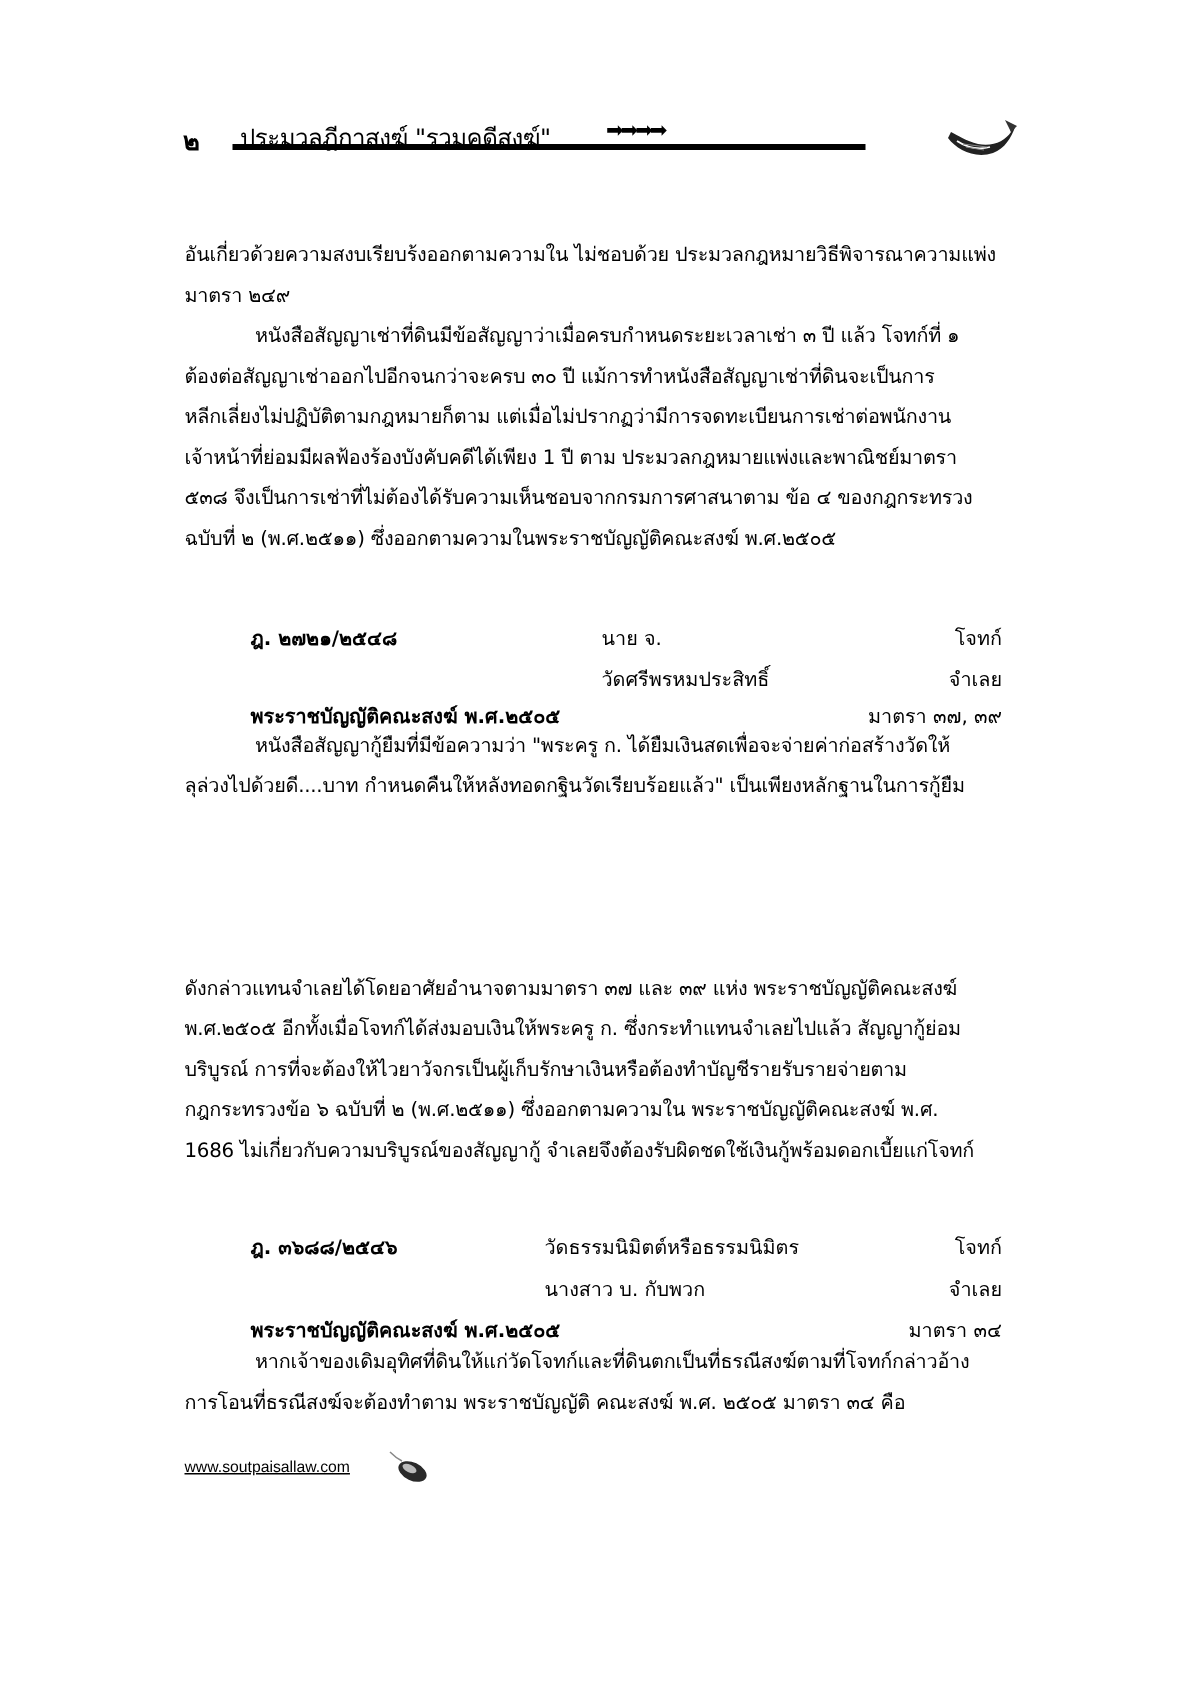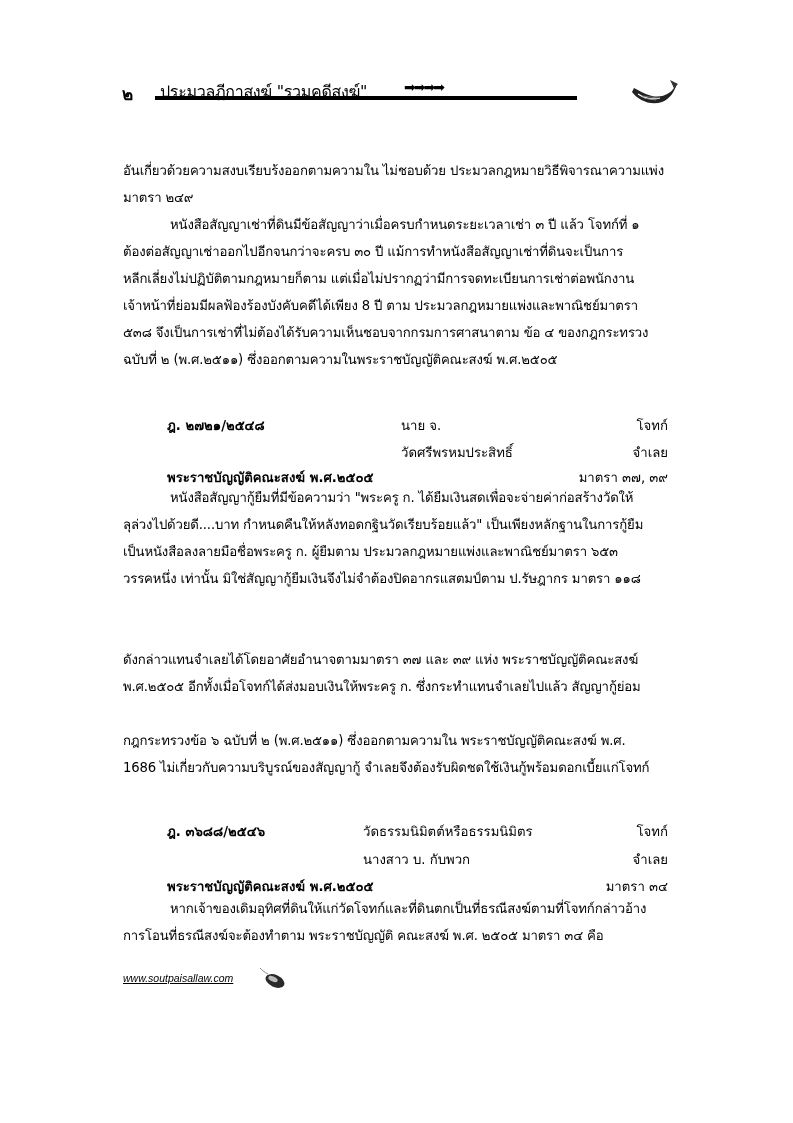--- a/index.html
+++ b/index.html
@@ -18,21 +18,21 @@
   .line { position:absolute; left:123px; width:545px; font-size:13.2px; line-height:16px;
           white-space:nowrap; letter-spacing:-0.15px; }
   .indent { left:170px; width:498px; }
 
   .case-row { position:absolute; left:123px; width:545px; height:16px; font-size:13.2px; }
   .case-no { position:absolute; left:0; top:0; font-weight:bold;margin-left:44px; }
   .party { position:absolute; top:0; }
   .role { position:absolute; right:0; top:0; }
   .sec { position:absolute; right:0; top:0; font-weight:normal; }
 
-  .footer-link { position:absolute; left:123px; top:972px; font-size:10.5px; font-style:italic;
+  .footer-link { position:absolute; left:123px; top:972px; font-size:10.5px; 
                  text-decoration:underline; color:#000; font-family:"Liberation Sans", sans-serif;text-align:center; }
   .mouse-icon { position:absolute; left:258px; top:966px; width:30px; height:24px; }
 </style>
 </head>
 <body>
 
 <div class="page">
 
   <div class="hdr-num">๒</div>
   <div class="hdr-title">ประมวลฎีกาสงฆ์ "รวมคดีสงฆ์"</div>
@@ -44,43 +44,42 @@
     <path d="M12 18 L28 20 M14 20 L26 22" stroke="#888" stroke-width="0.8"></path>
     <path d="M40 2 L48 6 L44 10 Z" fill="#333"></path>
   </svg>
 
   <div class="line" style="top:163px">อันเกี่ยวด้วยความสงบเรียบร้งออกตามความใน ไม่ชอบด้วย ประมวลกฎหมายวิธีพิจารณาความแพ่ง</div>
   <div class="line" style="top:190px">มาตรา ๒๔๙</div>
 
   <div class="line indent" style="top:217px">หนังสือสัญญาเช่าที่ดินมีข้อสัญญาว่าเมื่อครบกำหนดระยะเวลาเช่า ๓ ปี แล้ว โจทก์ที่ ๑</div>
   <div class="line" style="top:244px">ต้องต่อสัญญาเช่าออกไปอีกจนกว่าจะครบ ๓๐ ปี แม้การทำหนังสือสัญญาเช่าที่ดินจะเป็นการ</div>
   <div class="line" style="top:271px">หลีกเลี่ยงไม่ปฏิบัติตามกฎหมายก็ตาม แต่เมื่อไม่ปรากฏว่ามีการจดทะเบียนการเช่าต่อพนักงาน</div>
-  <div class="line" style="top:298px">เจ้าหน้าที่ย่อมมีผลฟ้องร้องบังคับคดีได้เพียง 8 ปี ตาม ประมวลกฎหมายแพ่งและพาณิชย์มาตรา</div>
+  <div class="line" style="top:298px">เจ้าหน้าที่ย่อมมีผลฟ้องร้องบังคับคดีได้เพียง 1 ปี ตาม ประมวลกฎหมายแพ่งและพาณิชย์มาตรา</div>
   <div class="line" style="top:325px">๕๓๘ จึงเป็นการเช่าที่ไม่ต้องได้รับความเห็นชอบจากกรมการศาสนาตาม ข้อ ๔ ของกฎกระทรวง</div>
   <div class="line" style="top:352px">ฉบับที่ ๒ (พ.ศ.๒๕๑๑) ซึ่งออกตามความในพระราชบัญญัติคณะสงฆ์ พ.ศ.๒๕๐๕</div>
 
   <div class="case-row" style="top:415px">
     <span class="case-no">ฎ. ๒๗๒๑/๒๕๔๘</span>
     <span class="party" style="left:278px">นาย จ.</span>
     <span class="role">โจทก์</span>
   </div>
   <div class="case-row" style="top:442px">
     <span class="party" style="left:278px">วัดศรีพรหมประสิทธิ์</span>
     <span class="role">จำเลย</span>
   </div>
   <div class="case-row" style="top:467px">
     <span class="case-no">พระราชบัญญัติคณะสงฆ์ พ.ศ.๒๕๐๕</span>
     <span class="sec">มาตรา ๓๗, ๓๙</span>
   </div>
   <div class="line indent" style="top:490px">หนังสือสัญญากู้ยืมที่มีข้อความว่า "พระครู ก. ได้ยืมเงินสดเพื่อจะจ่ายค่าก่อสร้างวัดให้</div>
   <div class="line" style="top:517px">ลุล่วงไปด้วยดี....บาท กำหนดคืนให้หลังทอดกฐินวัดเรียบร้อยแล้ว"  เป็นเพียงหลักฐานในการกู้ยืม</div>
-  <div class="line" style="top:544px">เป็นหนังสือลงลายมือชื่อพระครู ก. ผู้ยืมตาม ประมวลกฎหมายแพ่งและพาณิชย์มาตรา ๖๕๓</div>
-  <div class="line" style="top:571px">วรรคหนึ่ง เท่านั้น มิใช่สัญญากู้ยืมเงินจึงไม่จำต้องปิดอากรแสตมป์ตาม ป.รัษฎากร มาตรา ๑๑๘</div>
   <div class="line" style="top:652px">ดังกล่าวแทนจำเลยได้โดยอาศัยอำนาจตามมาตรา ๓๗ และ ๓๙ แห่ง พระราชบัญญัติคณะสงฆ์</div>
   <div class="line" style="top:679px">พ.ศ.๒๕๐๕ อีกทั้งเมื่อโจทก์ได้ส่งมอบเงินให้พระครู ก. ซึ่งกระทำแทนจำเลยไปแล้ว สัญญากู้ย่อม</div>
+  <div class="line" style="top:706px">บริบูรณ์ การที่จะต้องให้ไวยาวัจกรเป็นผู้เก็บรักษาเงินหรือต้องทำบัญชีรายรับรายจ่ายตาม</div>
   <div class="line" style="top:733px">กฎกระทรวงข้อ ๖ ฉบับที่ ๒  (พ.ศ.๒๕๑๑)  ซึ่งออกตามความใน พระราชบัญญัติคณะสงฆ์ พ.ศ.</div>
   <div class="line" style="top:760px">1686 ไม่เกี่ยวกับความบริบูรณ์ของสัญญากู้ จำเลยจึงต้องรับผิดชดใช้เงินกู้พร้อมดอกเบี้ยแก่โจทก์</div>
 
   <div class="case-row" style="top:821px">
     <span class="case-no">ฎ. ๓๖๘๘/๒๕๔๖</span>
     <span class="party" style="left:240px">วัดธรรมนิมิตต์หรือธรรมนิมิตร</span>
     <span class="role">โจทก์</span>
   </div>
   <div class="case-row" style="top:849px">
     <span class="party" style="left:240px">นางสาว บ. กับพวก</span>

